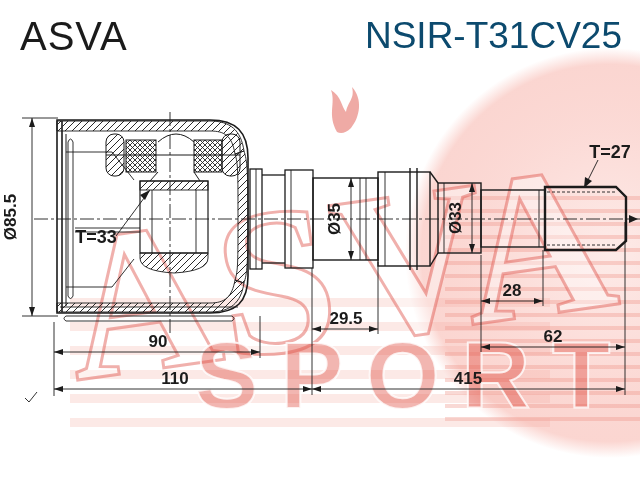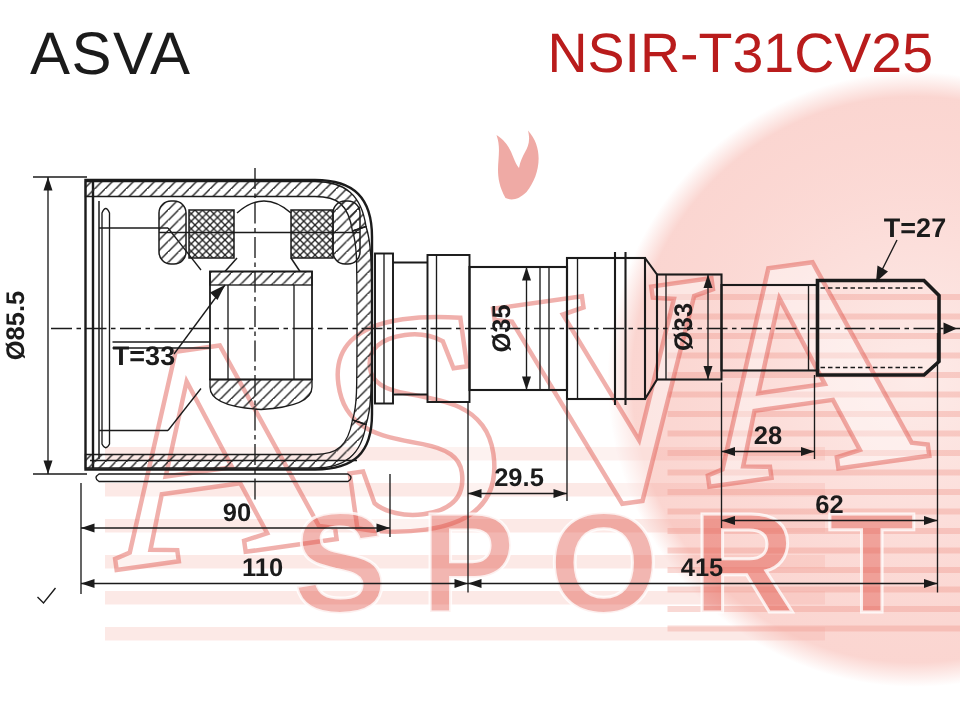--- a/index.html
+++ b/index.html
@@ -1,21 +1,21 @@
 <!DOCTYPE html>
 <html><head>
 <meta charset="utf-8">
 <style>
   html,body{margin:0;padding:0;background:#fff;}
   .page{position:relative;width:640px;height:480px;background:#fff;overflow:hidden;
         font-family:"Liberation Sans", sans-serif;}
   .hdr-brand{position:absolute;left:20px;top:14px;font-size:40px;font-weight:400;
              color:#1b1b1b;letter-spacing:1px;}
   .hdr-part{position:absolute;right:18px;top:15px;font-size:37px;font-weight:400;
-            color:#b91c1c;letter-spacing:0px;}
+            color:#0c4a6e;letter-spacing:0px;}
   svg{position:absolute;left:0;top:0;}
   text.dim{font-family:"Liberation Sans", sans-serif;font-weight:bold;fill:#1b1b1b;}
 </style>
 </head>
 <body>
 
 <div class="page">
 
   <svg width="640" height="480" viewBox="0 0 640 480">
     <defs>

